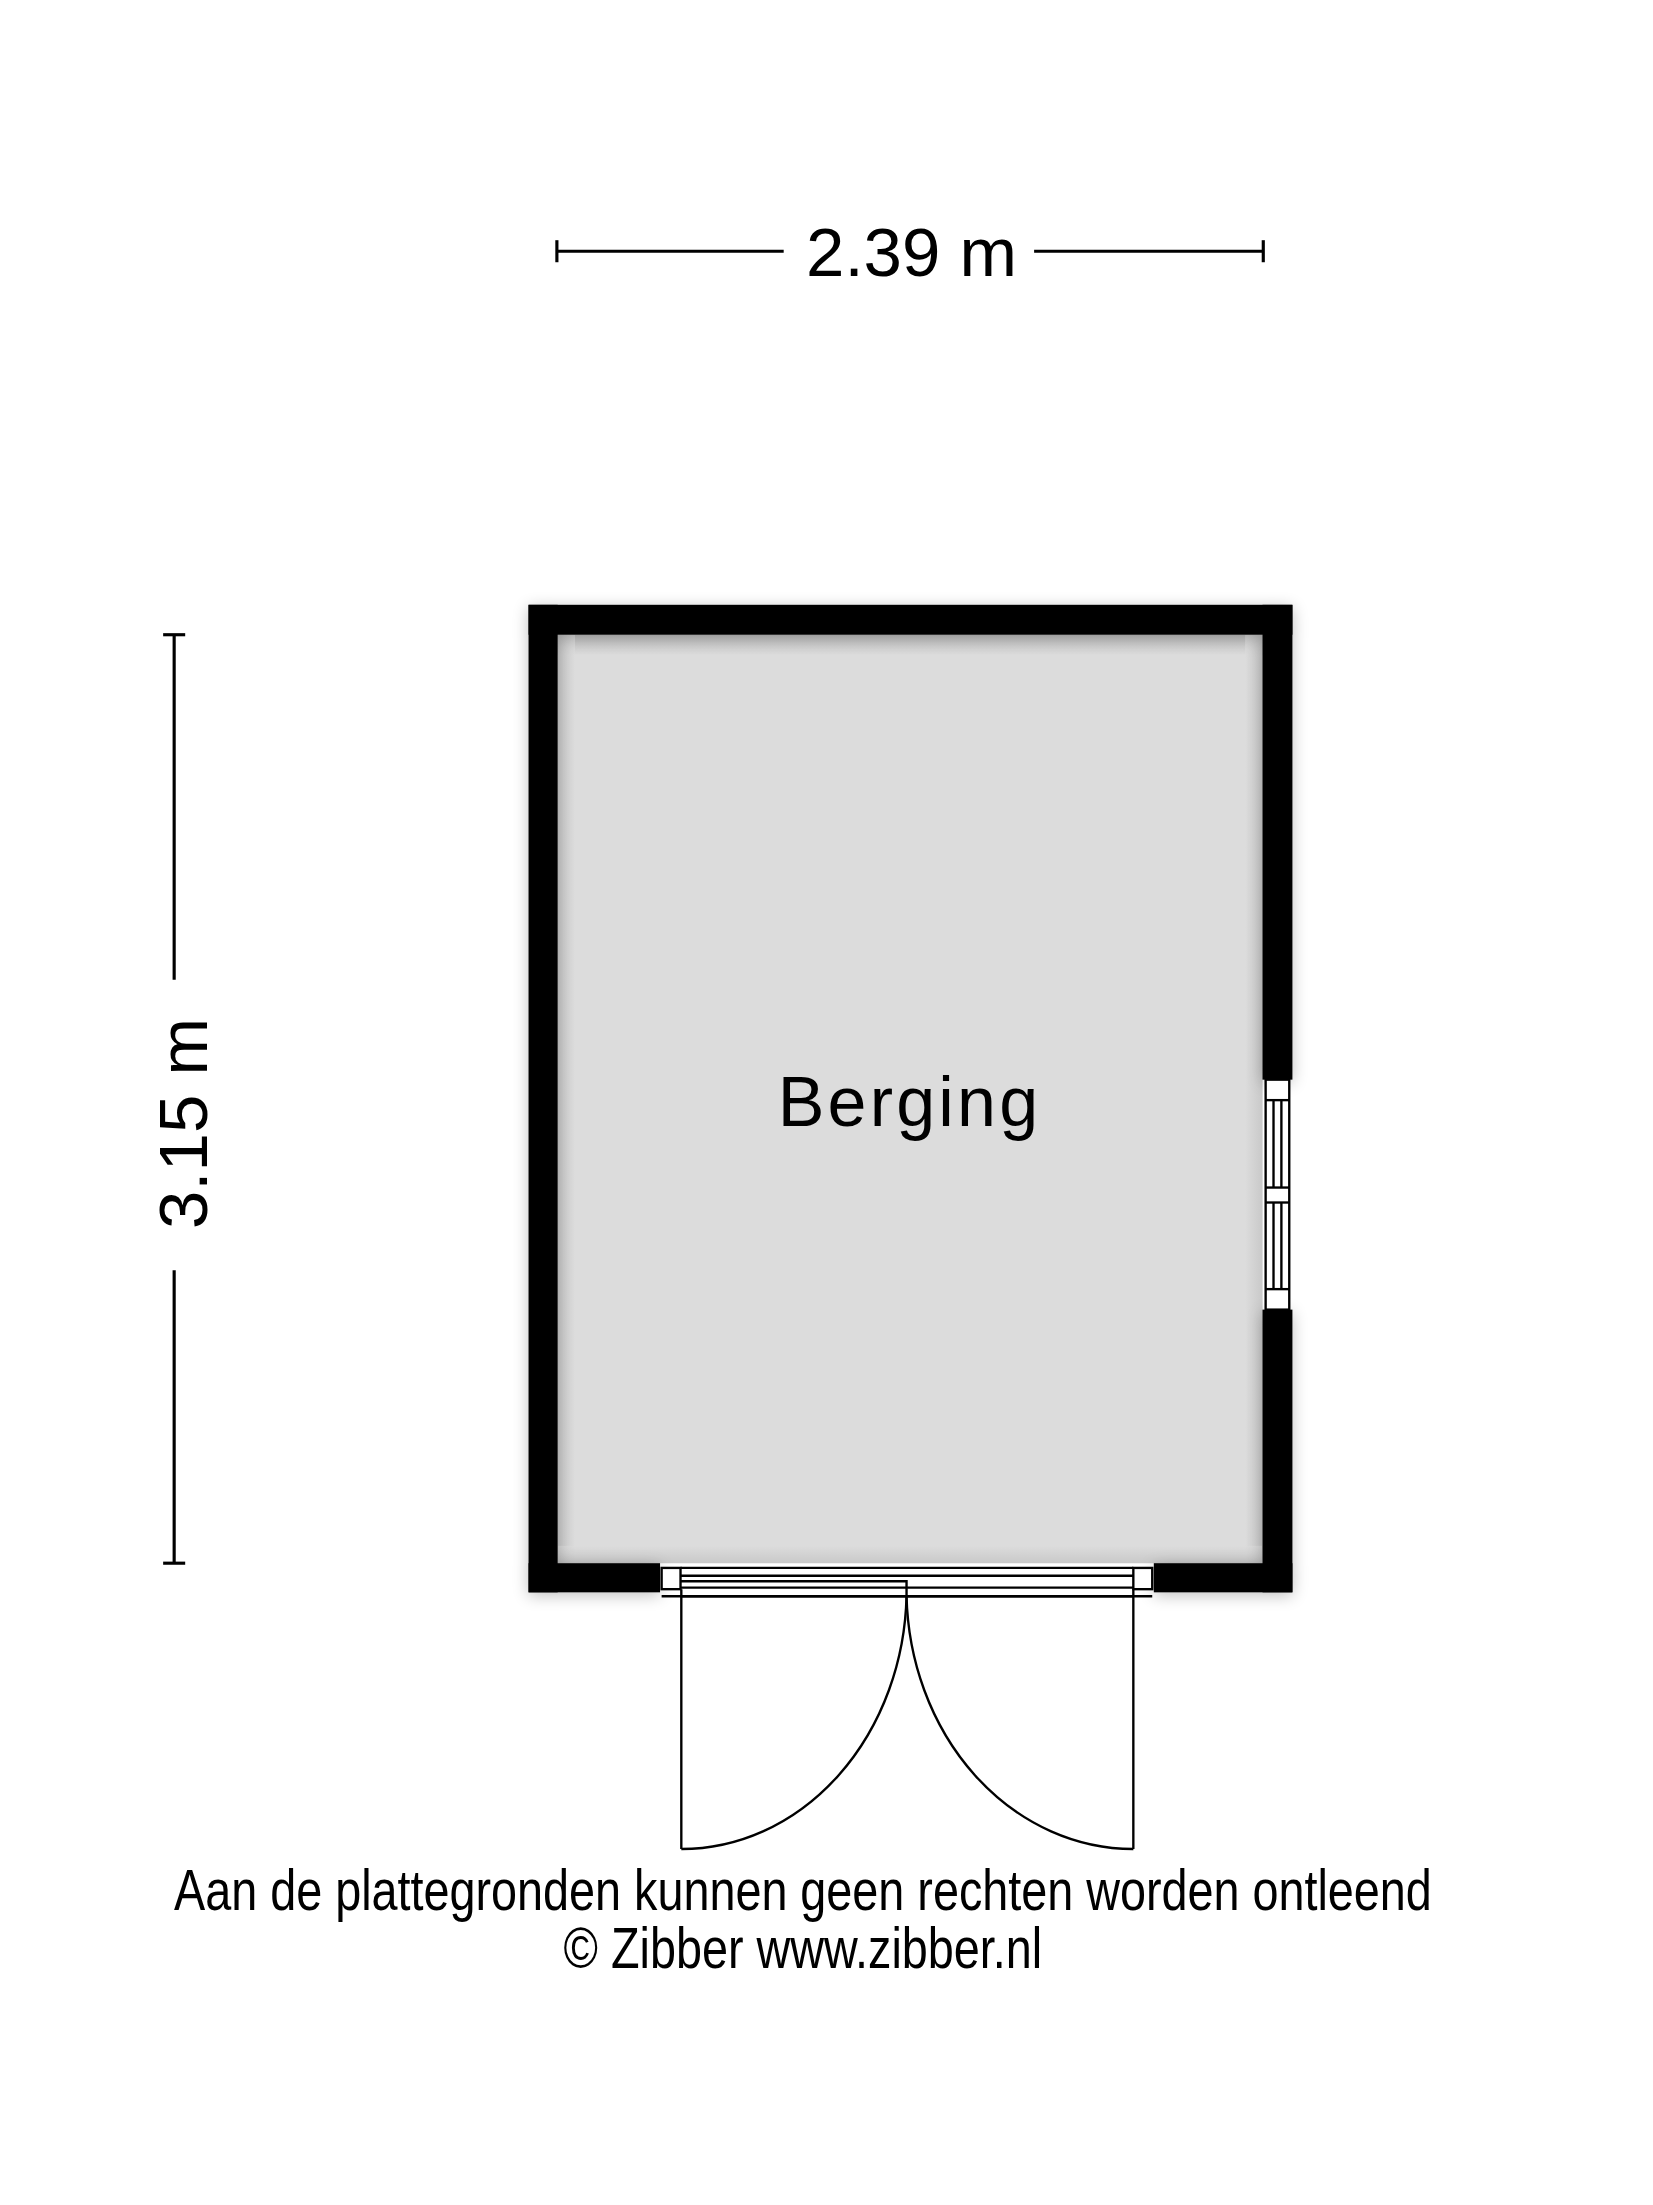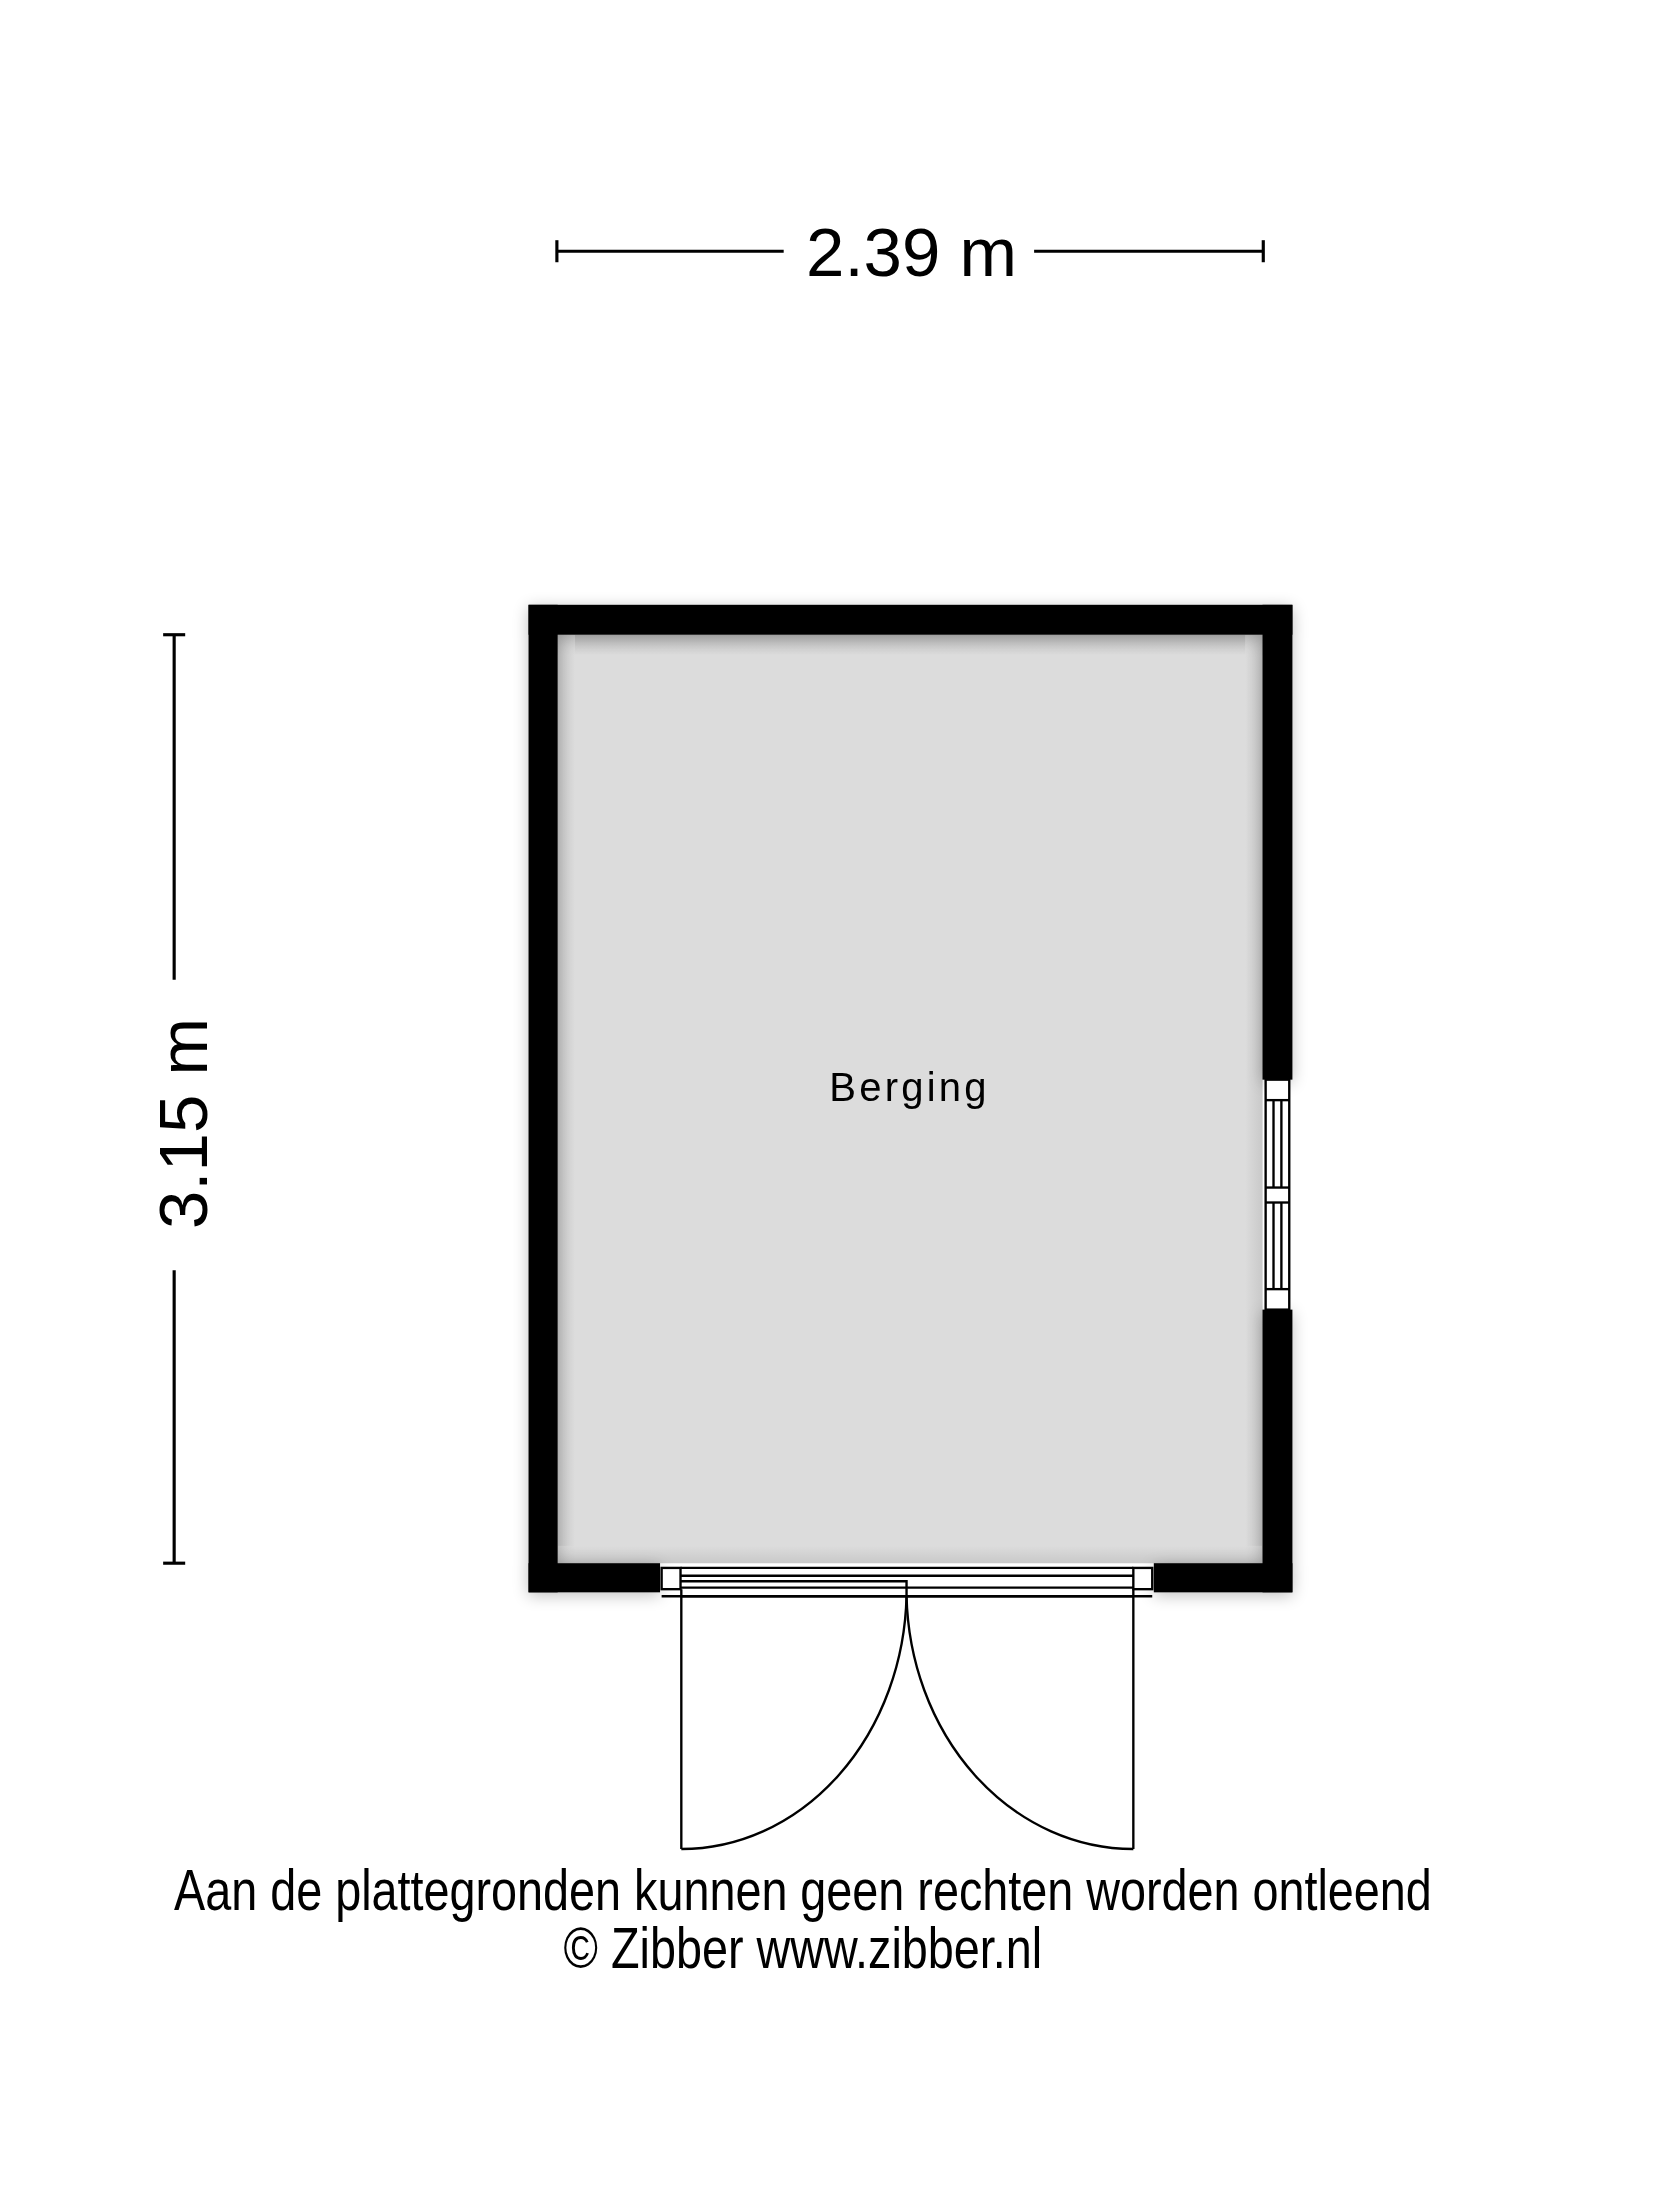--- a/index.html
+++ b/index.html
@@ -5,21 +5,21 @@
   html, body { margin: 0; padding: 0; background: #ffffff; }
   body { width: 1654px; height: 2205px; position: relative; overflow: hidden;
          font-family: "Liberation Sans", "DejaVu Sans", sans-serif; color: #000; }
   #plan { position: absolute; left: 0; top: 0; width: 1654px; height: 2205px; }
   .dim-label { position: absolute; font-family: "Liberation Sans", sans-serif; color: #000;
                white-space: nowrap; line-height: 1; }
   #dim-width-label { left: 801px; top: 218px; width: 221px; text-align: center; font-size: 69px; }
   #dim-height-label { left: 82px; top: 1092px; width: 205px; text-align: center; font-size: 69px;
                       transform: rotate(-90deg); transform-origin: 102px 35px; }
   #room-label { position: absolute; left: 752px; top: 1067px; width: 315px; text-align: center;
-                font-size: 40px; letter-spacing: 3.2px; line-height: 1; }
+                font-size: 70px; letter-spacing: 3.2px; line-height: 1; }
   .footer-line { position: absolute; left: 0; width: 1606px; text-align: center; line-height: 1; }
   .footer-line span { display: inline-block; font-size: 57px; transform: scaleX(0.82); transform-origin: center; white-space: nowrap; }
   #footer-disclaimer { top: 1862px; }
   #footer-copyright { top: 1920px; text-align: center; }
 </style>
 </head>
 <body>
 
 <svg id="plan" width="1654" height="2205" viewBox="0 0 2100 2800" xmlns="http://www.w3.org/2000/svg">
   <defs>

